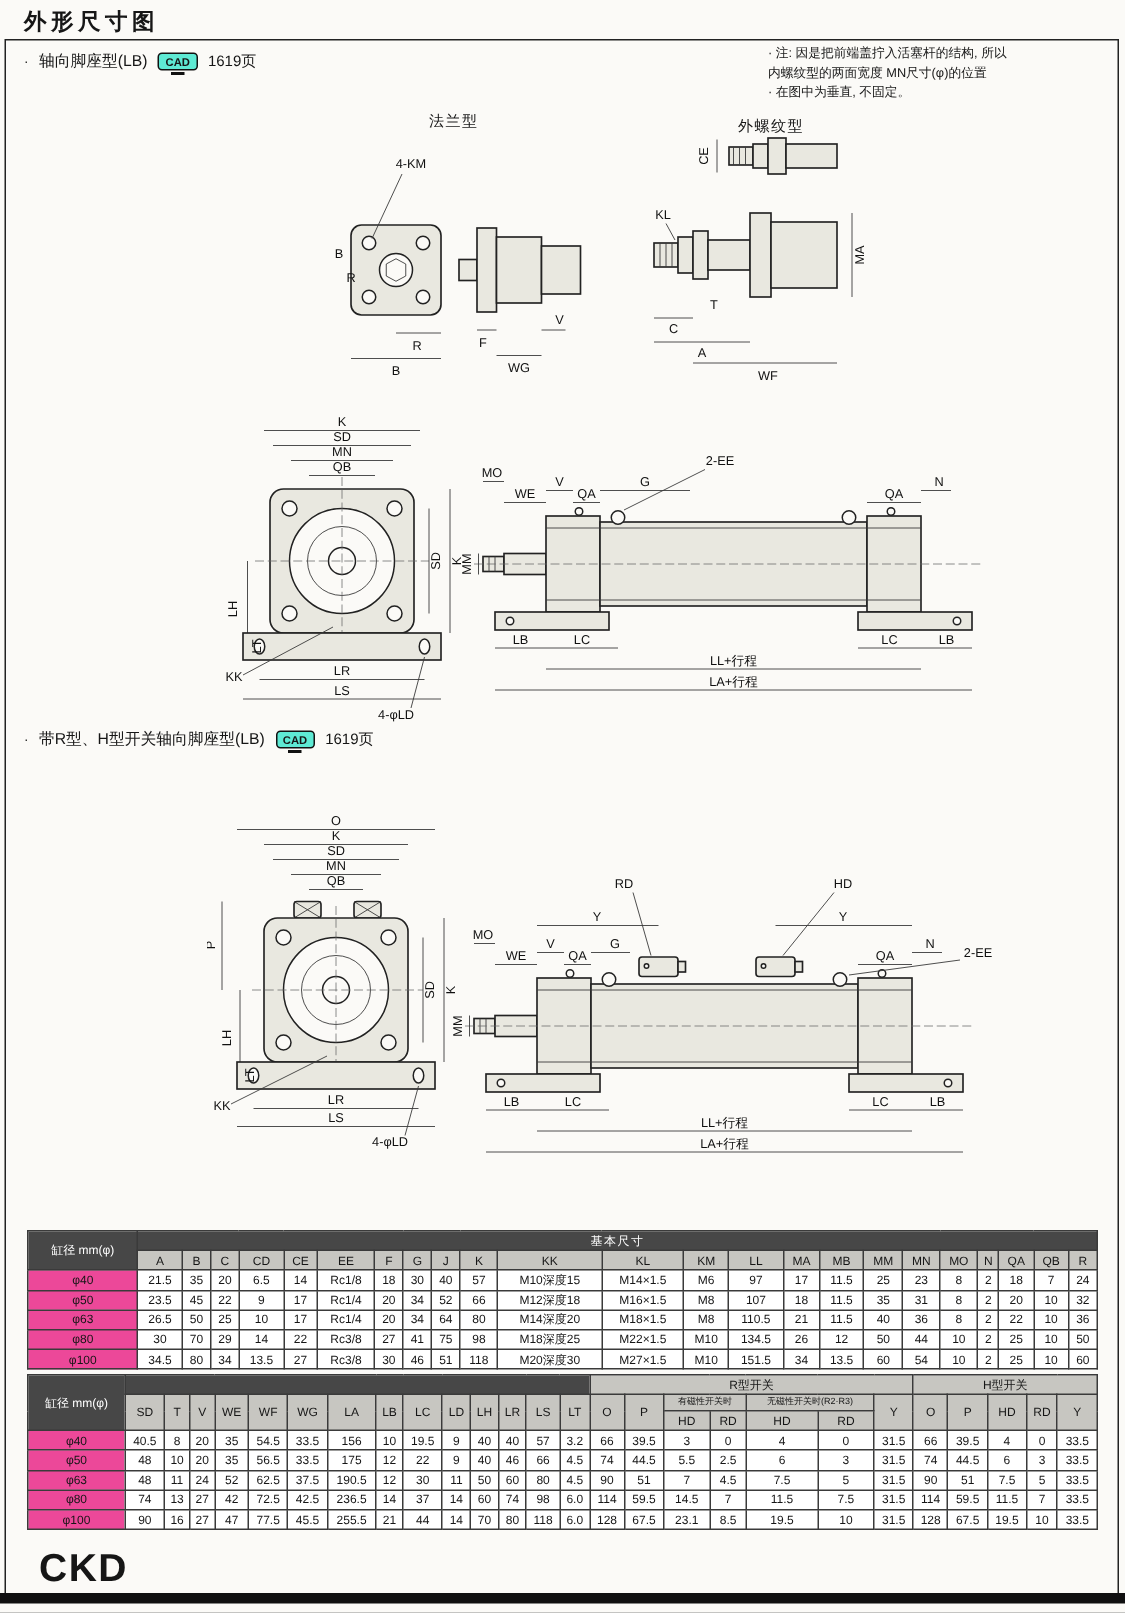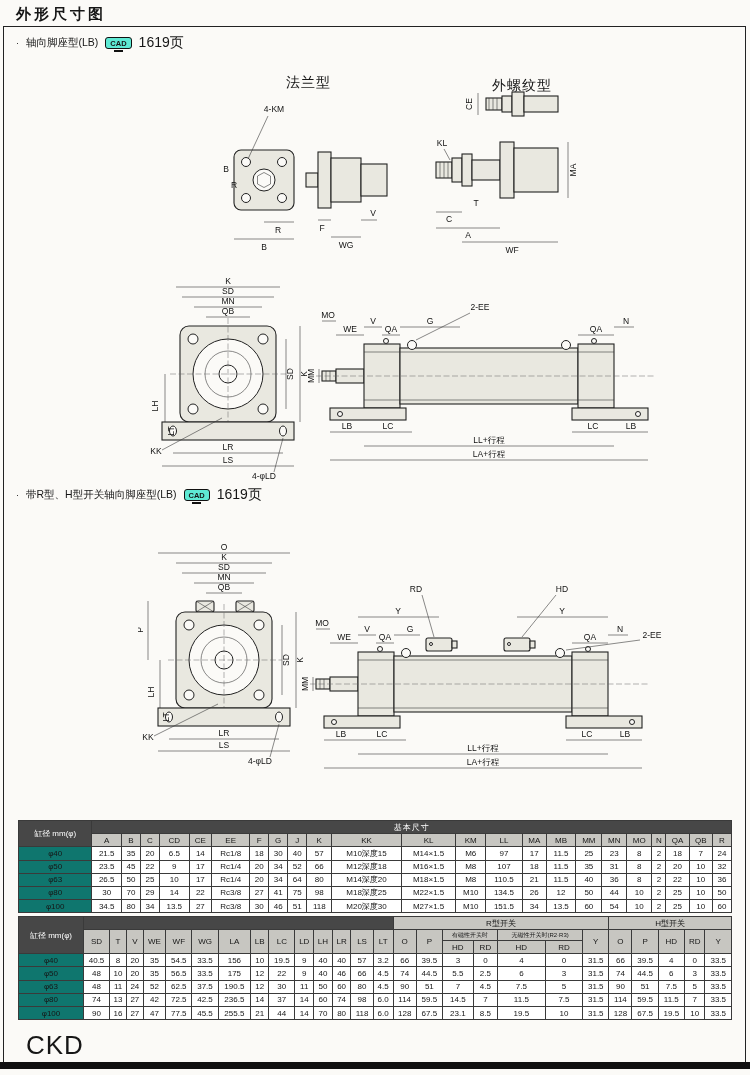--- a/index.html
+++ b/index.html
@@ -8,58 +8,63 @@
   .page{position:relative;width:750px;height:1075px;margin:0 auto;background:#fbfaf7;color:#161616;overflow:hidden}
   .rule{position:absolute;left:4px;top:26px;width:742px;height:1px;background:#222}
   .edge-l{position:absolute;left:3px;top:26px;width:1px;height:1036px;background:#222}
   .edge-r{position:absolute;right:4px;top:26px;width:1px;height:1036px;background:#222}
   .bottom-bar{position:absolute;left:0;top:1062px;width:750px;height:7px;background:#101010}
   .title{position:absolute;left:16px;top:5px;font-size:15px;font-weight:bold;letter-spacing:3px}
   .sect{position:absolute;font-size:10.5px;display:flex;align-items:center;gap:7px;white-space:nowrap}
   .bullet{font-size:9px}
   .cad{display:inline-block;border:1.5px solid #111;border-radius:3px;padding:1px 4px 0 4px;font-size:7.5px;font-weight:bold;position:relative;background:#5eead4}
   .cad:after{content:"";position:absolute;left:32%;bottom:-4px;width:36%;height:2.5px;background:#111}
-  .cad-page{font-size:14px}
+  .cad-page{font-size:10px}
   .note{position:absolute;left:512px;top:29px;width:228px;font-size:8.5px;line-height:1.5}
-  .dtitle{position:absolute;font-size:14px;letter-spacing:1px}
+  .dtitle{position:absolute;font-size:10px;letter-spacing:1px}
   .draw{position:absolute}
   .part{fill:#e9e8e0;stroke:#222;stroke-width:1.1}
   .hole{fill:#fbfaf7;stroke:#222;stroke-width:1}
   .thin{stroke:#3a3a3a;stroke-width:0.6;fill:none}
   .cl{stroke:#666;stroke-width:0.5;fill:none;stroke-dasharray:6 2.5}
   .lbl{font-size:8.5px;fill:#111;text-anchor:middle;font-family:"Liberation Sans","DejaVu Sans",sans-serif}
   .tblwrap{position:absolute;left:18px;width:714px}
   table.dim{border-collapse:collapse;width:714px;font-size:8px}
   table.dim th,table.dim td{border:1px solid #3a3a3a;text-align:center;font-weight:normal;padding:1.5px 1px;line-height:1.15;white-space:nowrap}
   th.dark{background:#474747;color:#fff}
   th.corner{min-width:46px}
   th.group{text-align:left;padding-left:5px;letter-spacing:1px}
   th.lett{background:#c7c6c1}
   th.grp{font-weight:bold}
   th.tiny{font-size:6px;white-space:normal;line-height:1.05;padding:0 1px}
-  th.bore{background:#0f766e;text-align:left;padding-left:4px}
+  th.bore{background:#ec4899;text-align:left;padding-left:4px}
   td.val{background:#fff}
-  .logo{position:absolute;left:26px;top:1030px;font-size:26px;font-weight:normal;letter-spacing:1px}
+  .logo{position:absolute;left:26px;top:1030px;font-size:26px;font-weight:bold;letter-spacing:1px}
 </style>
 </head>
 <body>
 
 <div class="page">
   <div class="title">外形尺寸图</div>
   <div class="rule"></div>
   <div class="edge-l"></div>
   <div class="edge-r"></div>
 
   <div class="sect" style="left:16px;top:34px">
     <span class="bullet">·</span>
     <span>轴向脚座型(LB)</span>
     <span class="cad">CAD</span>
     <span class="cad-page">1619页</span>
   </div>
 
+  <div class="note">
+    <div>· 注: 因是把前端盖拧入活塞杆的结构, 所以</div>
+    <div>内螺纹型的两面宽度 MN尺寸(φ)的位置</div>
+    <div>· 在图中为垂直, 不固定。</div>
+  </div>
 
   <div class="dtitle" style="left:286px;top:74px">法兰型</div>
   <div class="dtitle" style="left:492px;top:77px">外螺纹型</div>
 
   <svg class="draw" style="left:222px;top:92px" width="200" height="170" viewBox="0 0 200 170">
     <g>
       <rect class="part" x="12" y="58" width="60" height="60" rx="7"></rect>
       <circle class="hole" cx="24" cy="70" r="4.5"></circle>
         <circle class="hole" cx="60" cy="70" r="4.5"></circle>
       <circle class="hole" cx="24" cy="106" r="4.5"></circle>

